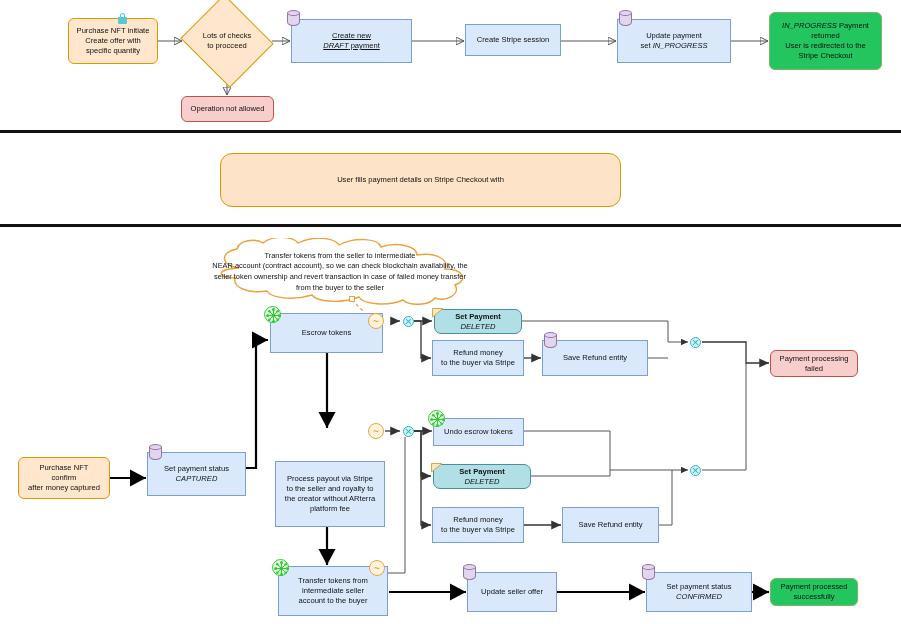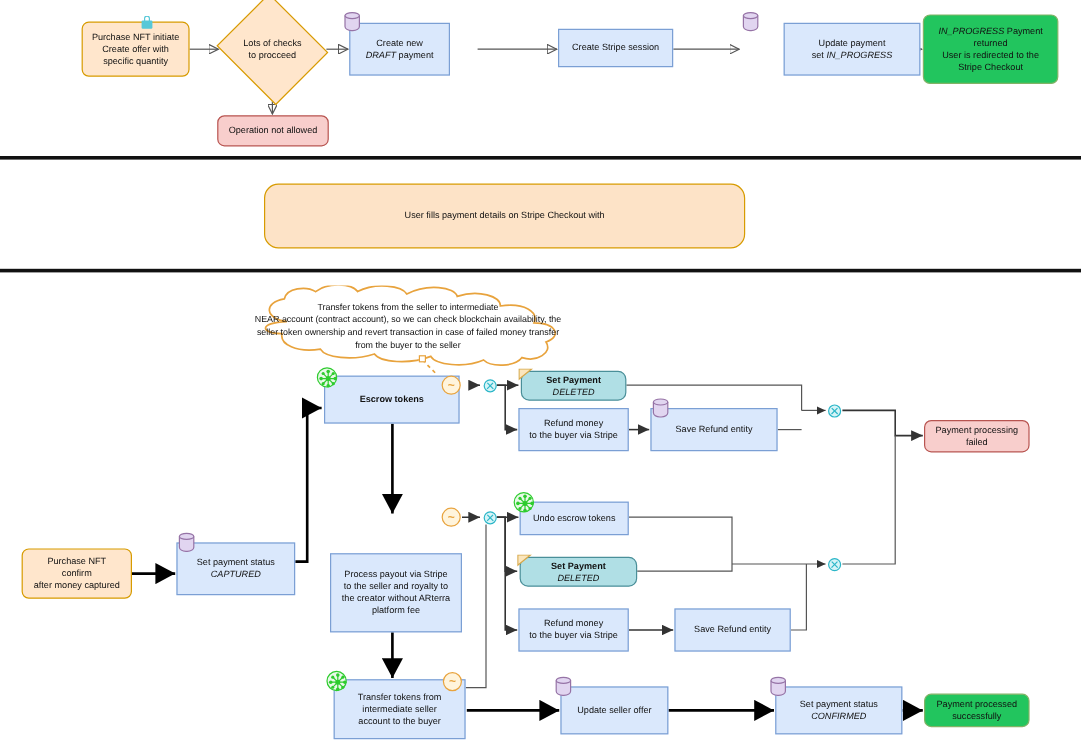--- a/index.html
+++ b/index.html
@@ -224,33 +224,33 @@
   <div class="diamond" style="left:192px; top:10px; width:70px; height:62px;">
     <div class="shape"></div>
     <div class="lbl">Lots of checks
 to procceed</div>
   </div>
 
   <div class="node end-bad" style="left:181px; top:96px; width:93px; height:26px;">
     <span class="txt">Operation not allowed</span>
   </div>
 
-  <div class="node task" style="left:291px; top:19px; width:84px; height:44px;">
+  <div class="node task" style="left:291px; top:19px; width:121px; height:44px;text-decoration:underline;">
     <span class="txt"><span>Create new</span><br><span class="ital">DRAFT</span><span> payment</span></span>
   </div>
   <div class="icon-db" style="left:287px; top:10px;">
     <div class="body"></div>
       <div class="top"></div>
   </div>
 
   <div class="node task" style="left:465px; top:24px; width:96px; height:32px;">
     <span class="txt">Create Stripe session</span>
   </div>
 
-  <div class="node task" style="left:617px; top:19px; width:114px; height:44px;margin-left:36px;">
+  <div class="node task" style="left:617px; top:19px; width:114px; height:44px;">
     <span class="txt"><span>Update payment</span><br><span>set </span><span class="ital">IN_PROGRESS</span></span>
   </div>
   <div class="icon-db" style="left:619px; top:10px;">
     <div class="body"></div>
       <div class="top"></div>
   </div>
 
   <div class="node end-good" style="left:769px; top:12px; width:113px; height:58px;">
     <span class="txt"><span class="ital">IN_PROGRESS</span><span> Payment
 returned
@@ -286,21 +286,21 @@
   </div>
 
   <div class="node task" style="left:147px; top:452px; width:99px; height:44px;">
     <span class="txt"><span>Set payment status</span><br><span class="ital">CAPTURED</span></span>
   </div>
   <div class="icon-db" style="left:149px; top:444px;">
     <div class="body"></div>
       <div class="top"></div>
   </div>
 
-  <div class="node task" style="left:270px; top:313px; width:113px; height:40px;font-weight:bold;">
+  <div class="node task" style="left:270px; top:313px; width:113px; height:40px;">
     <span class="txt">Escrow tokens</span>
   </div>
   <div class="icon-parallel" style="left:264px; top:306px;">
     <svg width="17" height="17" viewBox="0 0 17 17">
       <circle cx="8.5" cy="8.5" r="2.1" fill="#2ecc2e"></circle>
       <g fill="#2ecc2e">
         <circle cx="8.5" cy="2.6" r="1.5"></circle>
           <circle cx="8.5" cy="14.4" r="1.5"></circle>
         <circle cx="2.6" cy="8.5" r="1.5"></circle>
           <circle cx="14.4" cy="8.5" r="1.5"></circle>

